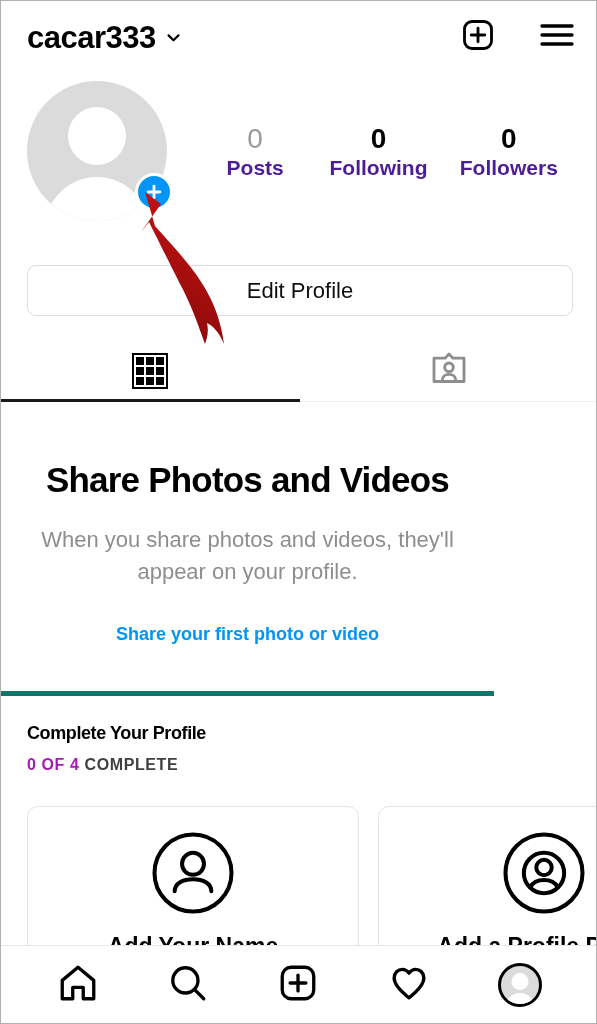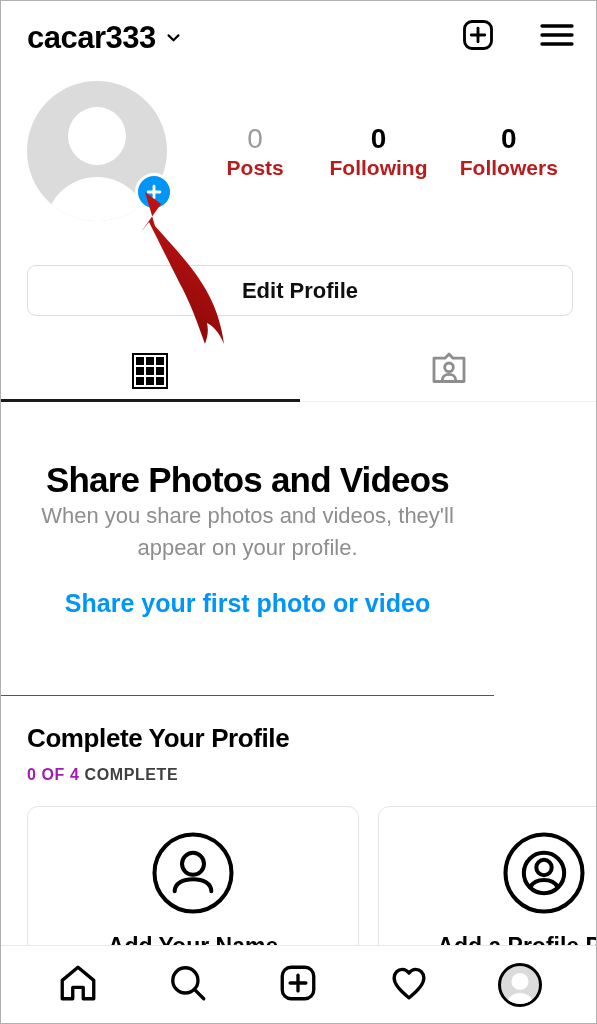--- a/index.html
+++ b/index.html
@@ -76,31 +76,31 @@
     flex:1; display:flex; align-items:flex-start;
     justify-content:space-around;
     padding:42px 24px 0 30px;
   }
   .stat { text-align:center; min-width:84px; cursor:pointer; }
   .stat .num {
     font-size:28px; font-weight:bold; line-height:1.15; color:#000;
   }
   .stat.posts .num { color:#9a9a9a; font-weight:normal; }
   .stat .lbl {
-    font-size:21px; font-weight:bold; color:#b91c1c; line-height:1.25;
+    font-size:21px; font-weight:bold; color:#4c1d95; line-height:1.25;
   }
 
   
   .edit-profile {
     position:absolute; top:264px; left:26px;
     width:546px; height:51px;
     border:1px solid #dddddd; border-radius:9px;
     background:#fff;
     display:flex; align-items:center; justify-content:center;
-    font-size:22px; font-weight:bold; color:#0f0f0f;
+    font-size:22px; font-weight:normal; color:#0f0f0f;
     cursor:pointer;
   }
 
   
   .tabs {
     position:absolute; top:340px; left:0;
     width:597px; height:61px;
     display:flex;
     border-bottom:1px solid #efefef;
   }
@@ -116,44 +116,45 @@
     grid-template-rows:repeat(3,8px); gap:2px;
     padding:2px; border:2px solid #000; }
   .grid-icon i { background:#000; display:block; width:8px; height:8px; }
 
   
   .empty {
     position:absolute; top:425px; left:0;
     width:493px; height:270px;
     display:flex; flex-direction:column; align-items:center;
     padding-top:34px;
-    border-bottom:1px solid #0f766e;
+    border-bottom:5px solid #0f766e;
   }
   .empty h2 {
     font-size:35px; font-weight:bold; color:#000;
     letter-spacing:-0.8px; text-align:center;
   }
   .empty p {
+    margin-top:24px;
     font-size:22px; color:#8e8e8e; line-height:1.45;
     text-align:center; max-width:470px;
   }
   .empty a {
-    margin-top:25px;
-    font-size:25px; font-weight:bold; color:#0095f6;
+    margin-top:36px;
+    font-size:18px; font-weight:bold; color:#0095f6;
     text-decoration:none; cursor:pointer;
   }
 
   
   .complete {
     position:absolute; top:696px; left:0;
     width:597px;
     padding:26px 26px 0 26px;
   }
   .complete h3 {
-    font-size:26px; font-weight:bold; color:#000;
+    font-size:18px; font-weight:bold; color:#000;
     letter-spacing:-0.4px;
   }
   .complete .progress {
     margin-top:12px;
     font-size:16px; font-weight:bold; letter-spacing:0.6px;
   }
   .progress .count { color:#a21caf; }
   .progress .word { color:#404040; }
 
   .cards {

